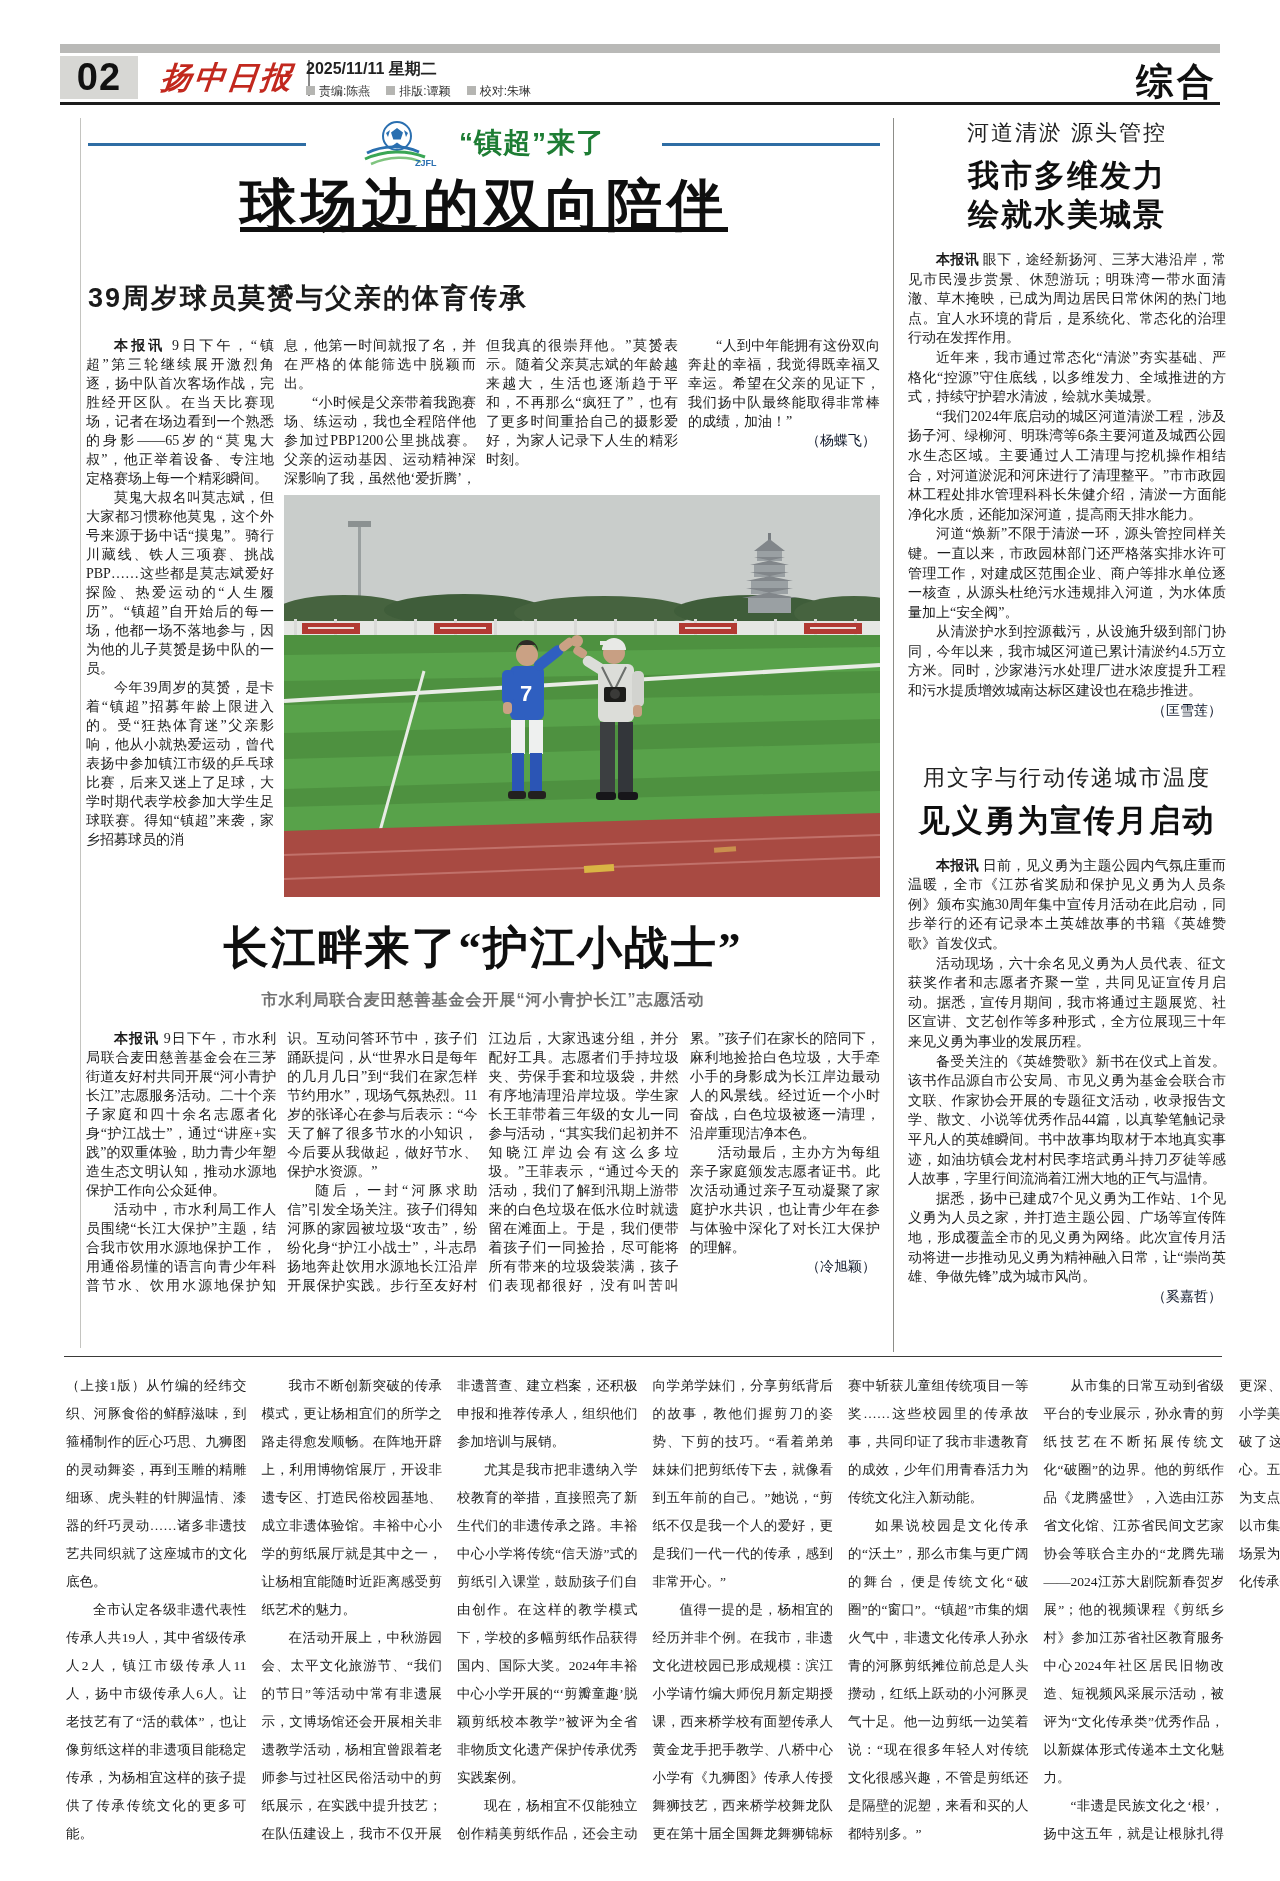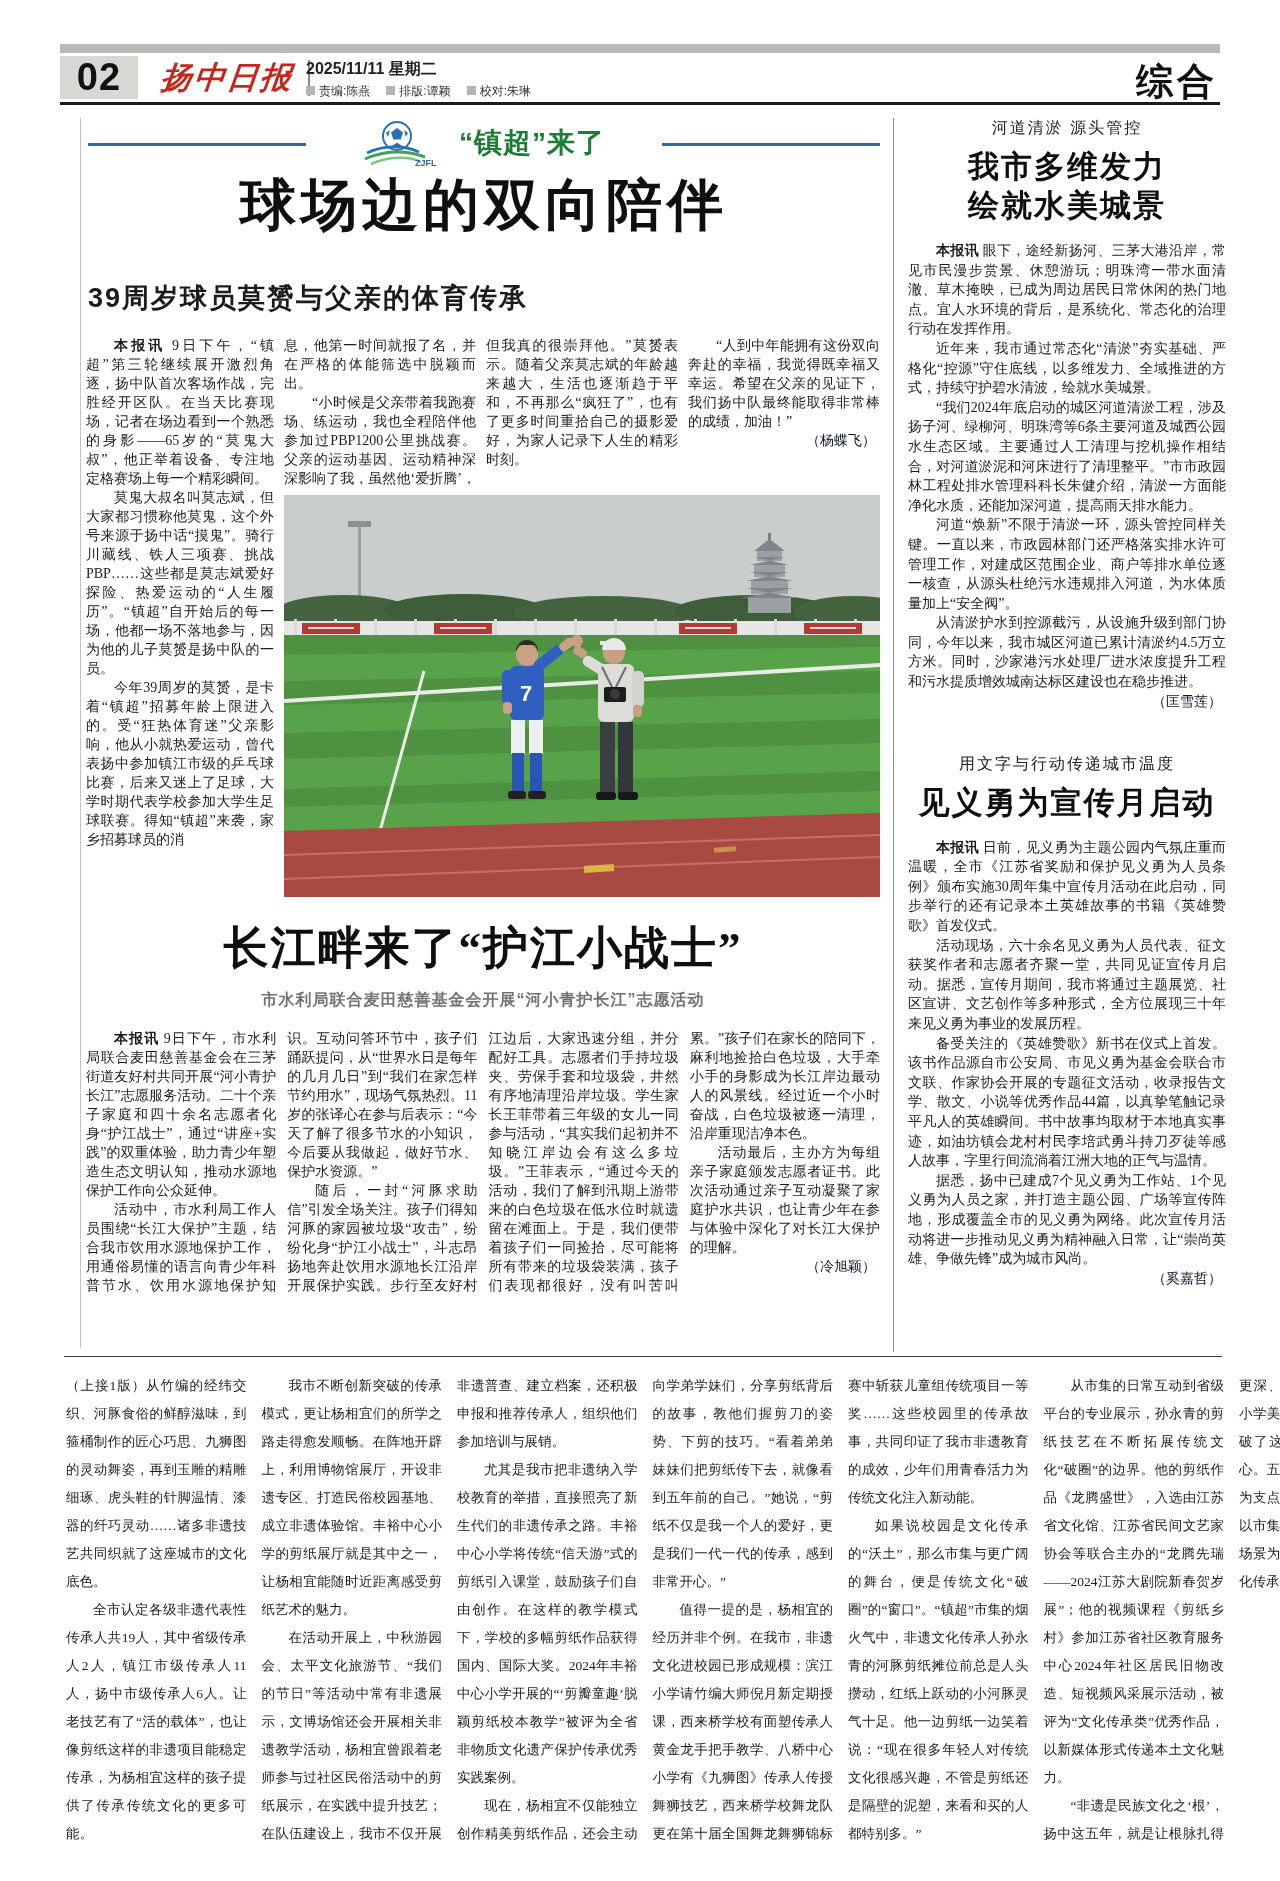--- a/index.html
+++ b/index.html
@@ -26,41 +26,41 @@
   .mid-divider{position:absolute;left:893px;top:118px;width:1px;height:1234px;background:#8d8d89;}
   .bottom-rule{position:absolute;left:64px;top:1356px;width:1158px;height:1px;background:#3a3a38;}
   
   .badge-row{position:absolute;left:88px;top:118px;width:792px;height:50px;}
   .badge-line{position:absolute;top:25px;height:3px;background:#2e6da4;}
   .badge-line.l{left:0;width:218px;} .badge-line.r{right:0;width:218px;}
   .badge-center{position:absolute;left:228px;top:0;width:336px;height:50px;display:flex;align-items:center;justify-content:center;gap:8px;}
   .badge-label{font-family:"Liberation Sans",sans-serif;font-weight:bold;font-size:28px;color:#1e7d34;letter-spacing:1px;}
   
   .a1-title{position:absolute;left:88px;top:168px;width:792px;text-align:center;
-            font-size:56px;font-weight:bold;letter-spacing:5px;color:#0f0f0f;}
+            font-size:56px;font-weight:bold;letter-spacing:5px;color:#0f0f0f;text-decoration:underline;}
   .a1-sub{position:absolute;left:88px;top:280px;width:792px;
           font-family:"Liberation Sans",sans-serif;font-weight:bold;font-size:27px;letter-spacing:2px;color:#1b1b1b;}
   .a1-body{position:absolute;left:86px;top:336px;width:794px;display:flex;gap:10px;}
   .a1-col1{width:188px;}
   .a1-right{width:596px;}
   .a1-cols3{column-count:3;column-gap:10px;}
   .news-p{font-size:14px;line-height:19px;text-align:justify;text-indent:2em;margin:0;color:#1c1c1c;}
   .news-p b{font-family:"Liberation Sans",sans-serif;font-weight:bold;}
   .cont .news-p:first-child{text-indent:0;}
   .byline{font-size:14px;line-height:20px;text-align:right;padding-right:4px;color:#0f172a;}
   .photo-wrap{margin-top:7px;width:596px;height:402px;overflow:hidden;background:#c9cdcb;}
   
   .a2{position:absolute;left:86px;top:918px;width:794px;}
   .a2-title{text-align:center;font-size:45px;font-weight:bold;letter-spacing:2px;color:#0f0f0f;}
   .a2-sub{margin-top:12px;text-align:center;font-family:"Liberation Sans",sans-serif;
           font-weight:bold;font-size:16px;letter-spacing:1px;color:#737373;}
   .a2-body{margin-top:18px;column-count:4;column-gap:11px;}
   
   .rcol{position:absolute;left:908px;top:118px;width:318px;}
-  .kicker{text-align:center;font-family:"Liberation Sans",sans-serif;font-size:16px;color:#222;letter-spacing:2px;}
+  .kicker{text-align:center;font-family:"Liberation Sans",sans-serif;font-size:22px;color:#222;letter-spacing:2px;}
   .r-title{margin-top:8px;text-align:center;font-family:"Liberation Sans",sans-serif;
            font-weight:bold;font-size:31px;line-height:39px;letter-spacing:2px;color:#0f0f0f;}
   .r-body{margin-top:16px;}
   .r-body .news-p{font-size:14px;line-height:19.6px;}
   .r2-block{margin-top:42px;}
   
   .bottom{position:absolute;left:66px;top:1372px;width:1158px;height:498px;
           column-count:6;column-gap:15px;}
   .bottom .news-p{font-size:13.5px;line-height:28px;}
   .bottom-byline{font-size:13.5px;line-height:22px;text-align:right;padding-right:6px;}

